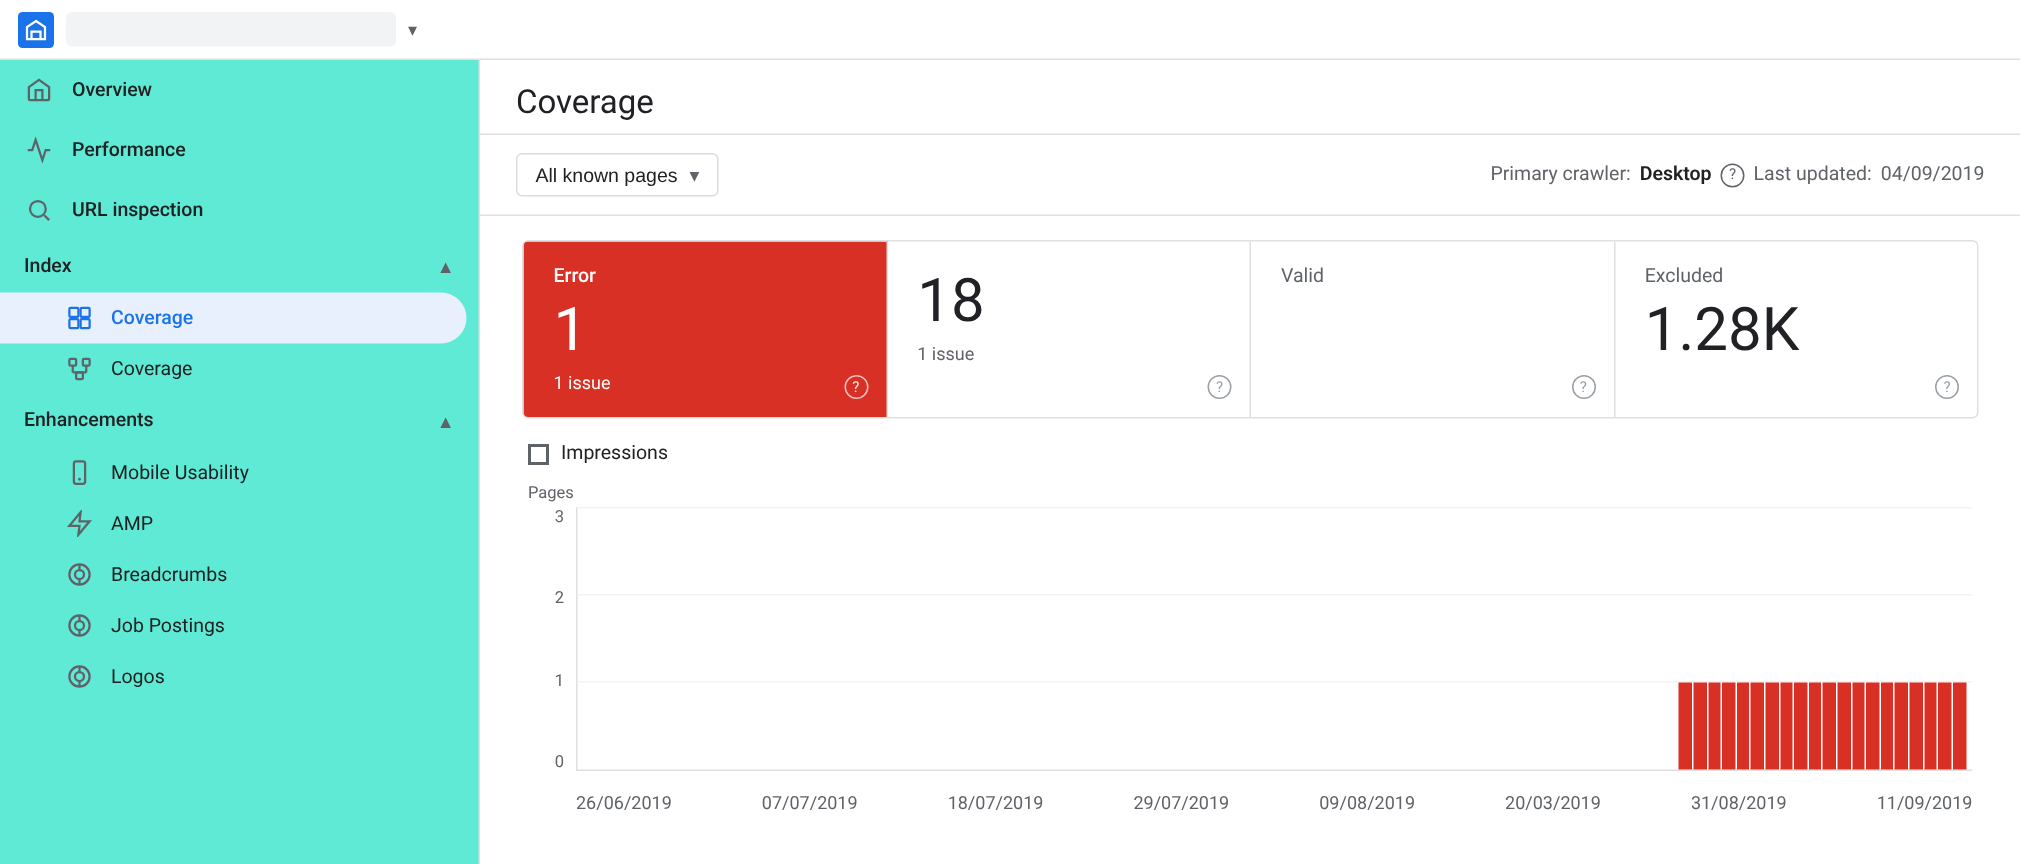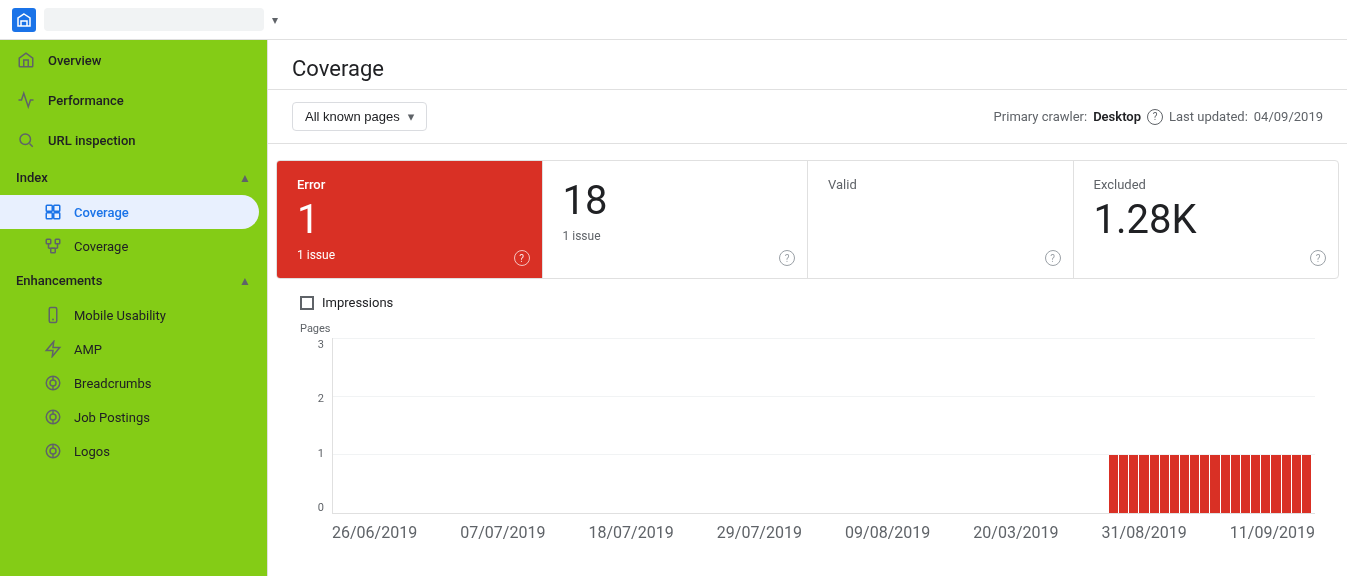--- a/index.html
+++ b/index.html
@@ -27,23 +27,23 @@
       flex: 1; background: #f1f3f4; border: none; border-radius: 4px;
       padding: 4px 8px; font-size: 13px; color: #202124; max-width: 220px;
     }
     .top-bar-chevron { color: #5f6368; font-size: 12px; cursor: pointer; }
 
     
     .main-layout { display: flex; flex: 1; overflow: hidden; }
 
     
     .sidebar {
-      width: 268px;
+      width: 320px;
       flex-shrink: 0;
-      background: #84cc16;
+      background: #5eead4;
       border-right: 1px solid #e0e0e0;
       overflow-y: auto;
       display: flex;
       flex-direction: column;
     }
 
     .sidebar-item {
       display: flex;
       align-items: center;
       padding: 10px 16px;
@@ -121,21 +121,21 @@
     .crawler-desktop { font-weight: 600; color: #202124; }
     .help-icon {
       width: 16px; height: 16px; border-radius: 50%;
       border: 1px solid #5f6368; display: flex; align-items: center; justify-content: center;
       font-size: 10px; color: #5f6368; cursor: pointer;
     }
 
     
     .stats-cards {
       display: flex;
-      margin: 16px 8px 0;
+      margin: 16px 28px 0;
       border: 1px solid #e0e0e0;
       border-radius: 4px;
       overflow: hidden;
     }
     .stat-card {
       flex: 1;
       padding: 16px 20px;
       border-right: 1px solid #e0e0e0;
       position: relative;
     }
@@ -195,21 +195,21 @@
     .bars-container {
       position: absolute; left: 0; right: 0; bottom: 0; top: 0;
       display: flex; align-items: flex-end; gap: 1px;
       padding: 0 4px;
     }
     .bar { flex: 1; background: #d93025; min-width: 4px; }
     .x-labels {
       position: absolute; bottom: 0; left: 32px; right: 0;
       display: flex; justify-content: space-between;
     }
-    .x-label { font-size: 16px; color: #5f6368; }
+    .x-label { font-size: 12px; color: #5f6368; }
 
     
     svg { display: block; }
 
     
     .sidebar::-webkit-scrollbar { width: 6px; }
     .sidebar::-webkit-scrollbar-track { background: #f1f3f4; }
     .sidebar::-webkit-scrollbar-thumb { background: #c0c0c0; border-radius: 3px; }
   </style>
 </head>

